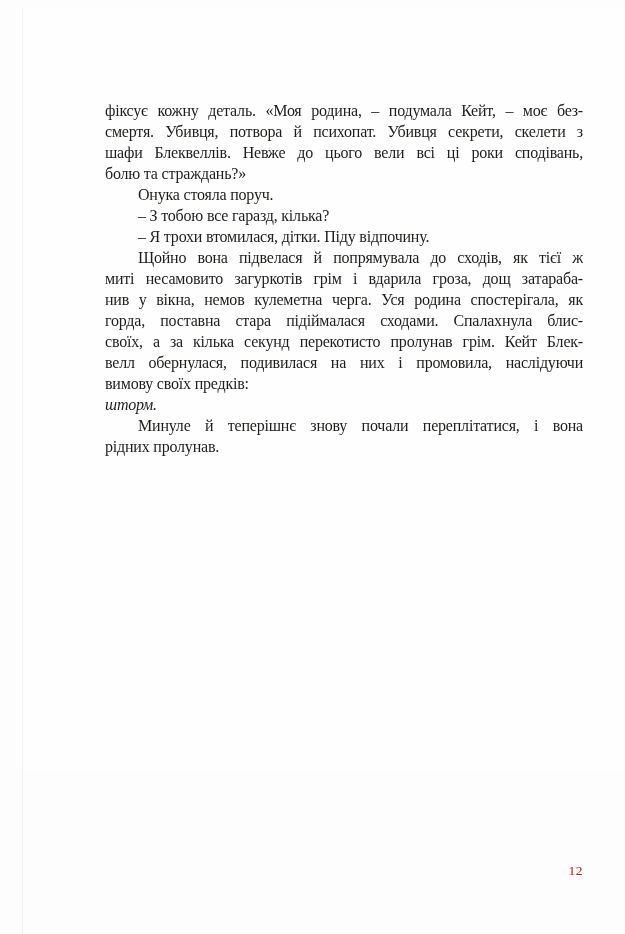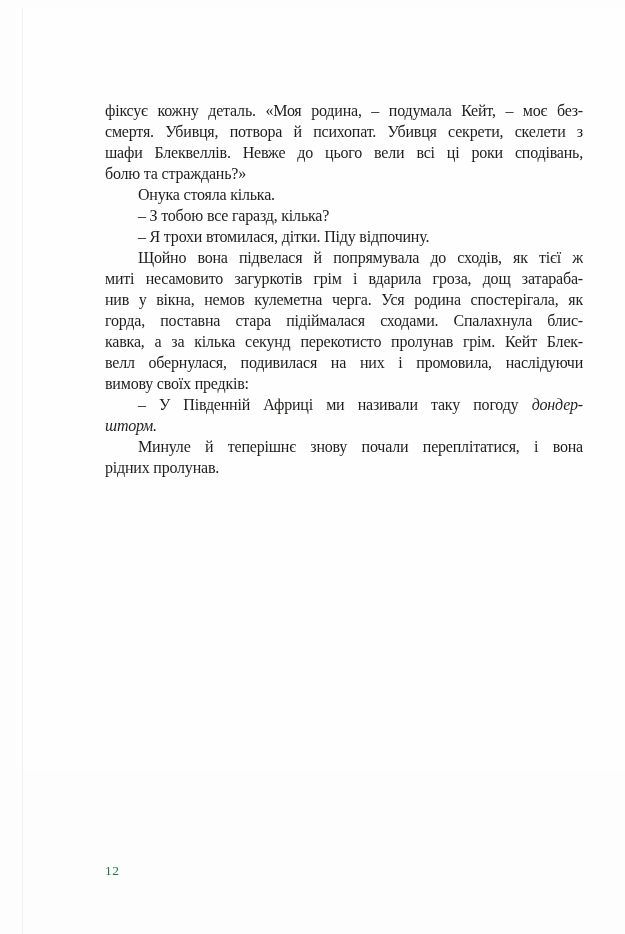--- a/index.html
+++ b/index.html
@@ -52,23 +52,23 @@
     text-indent: 33px;
   }
   .seg.it {
     font-style: italic;
   }
   .page-number {
     position: absolute;
     left: 89px;
     top: 855px;
     width: 478px;
-    text-align: left;
+    text-align: right;
     font-size: 13.5px;
-    color: #15803d;
+    color: #b91c1c;
     letter-spacing: 0.5px;
   }
   .right-hairline {
     position: absolute;
     left: 619px; top: 0;
     width: 1.5px; height: 934px;
     background: #8f8f8f;
   }
   .edge-marks {
     position: absolute;
@@ -86,31 +86,30 @@
 <body>
 
 <div class="page">
   <div class="left-hairline"></div>
 
   <div class="text-block" id="text-block">
       <div class="text-line j"><span class="seg">фіксує кожну деталь. «Моя родина, – подумала Кейт, – моє без-</span></div>
       <div class="text-line j"><span class="seg">смертя. Убивця, потвора й психопат. Убивця секрети, скелети з</span></div>
       <div class="text-line j"><span class="seg">шафи Блеквеллів. Невже до цього вели всі ці роки сподівань,</span></div>
       <div class="text-line"><span class="seg">болю та страждань?»</span></div>
-      <div class="text-line indent"><span class="seg">Онука стояла кілька.</span></div>
+      <div class="text-line indent"><span class="seg">Онука стояла поруч.</span></div>
       <div class="text-line indent"><span class="seg">– З тобою все гаразд, кілька?</span></div>
       <div class="text-line indent"><span class="seg">– Я трохи втомилася, дітки. Піду відпочину.</span></div>
       <div class="text-line j indent"><span class="seg">Щойно вона підвелася й попрямувала до сходів, як тієї ж</span></div>
       <div class="text-line j"><span class="seg">миті несамовито загуркотів грім і вдарила гроза, дощ затараба-</span></div>
       <div class="text-line j"><span class="seg">нив у вікна, немов кулеметна черга. Уся родина спостерігала, як</span></div>
       <div class="text-line j"><span class="seg">горда, поставна стара підіймалася сходами. Спалахнула блис-</span></div>
-      <div class="text-line j"><span class="seg">кавка, а за кілька секунд перекотисто пролунав грім. Кейт Блек-</span></div>
+      <div class="text-line j"><span class="seg">своїх, а за кілька секунд перекотисто пролунав грім. Кейт Блек-</span></div>
       <div class="text-line j"><span class="seg">велл обернулася, подивилася на них і промовила, наслідуючи</span></div>
       <div class="text-line"><span class="seg">вимову своїх предків:</span></div>
-      <div class="text-line j indent"><span class="seg">– У Південній Африці ми називали таку погоду </span><span class="seg it">дондер-</span></div>
       <div class="text-line"><span class="seg it">шторм.</span></div>
       <div class="text-line j indent"><span class="seg">Минуле й теперішнє знову почали переплітатися, і вона</span></div>
       <div class="text-line"><span class="seg">рідних пролунав.</span></div>
     </div>
 
   <div class="page-number">12</div>
 
   <div class="right-hairline"></div>
   <div class="edge-marks" id="edge-marks">
       <div class="edge-mark" style="top: 0px; height: 5px; background: rgb(85, 85, 85);"></div>

